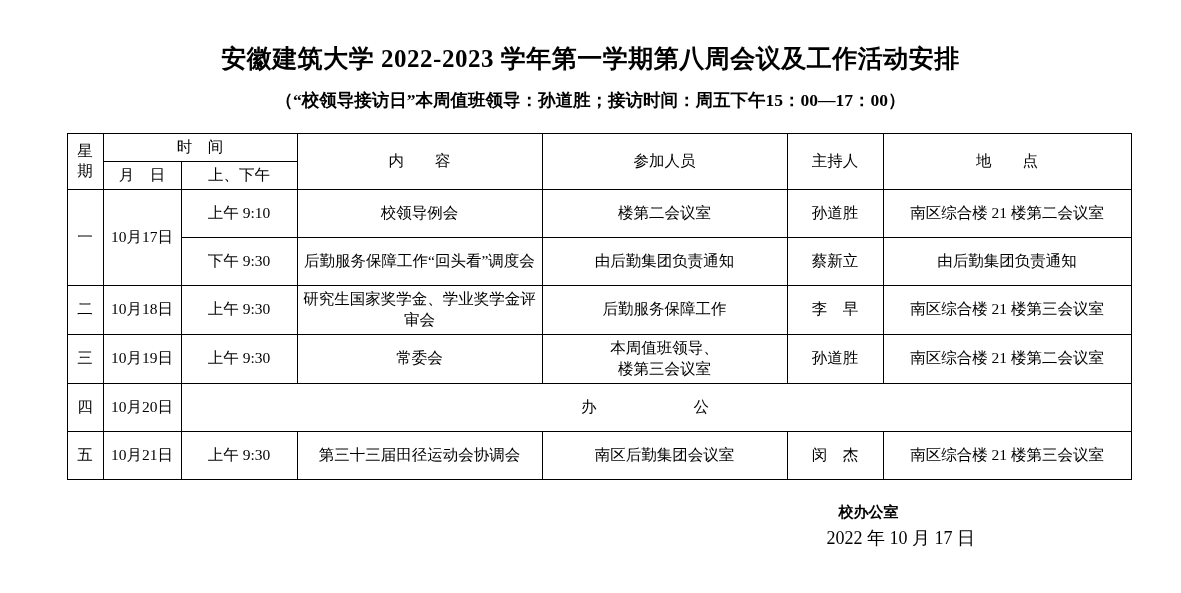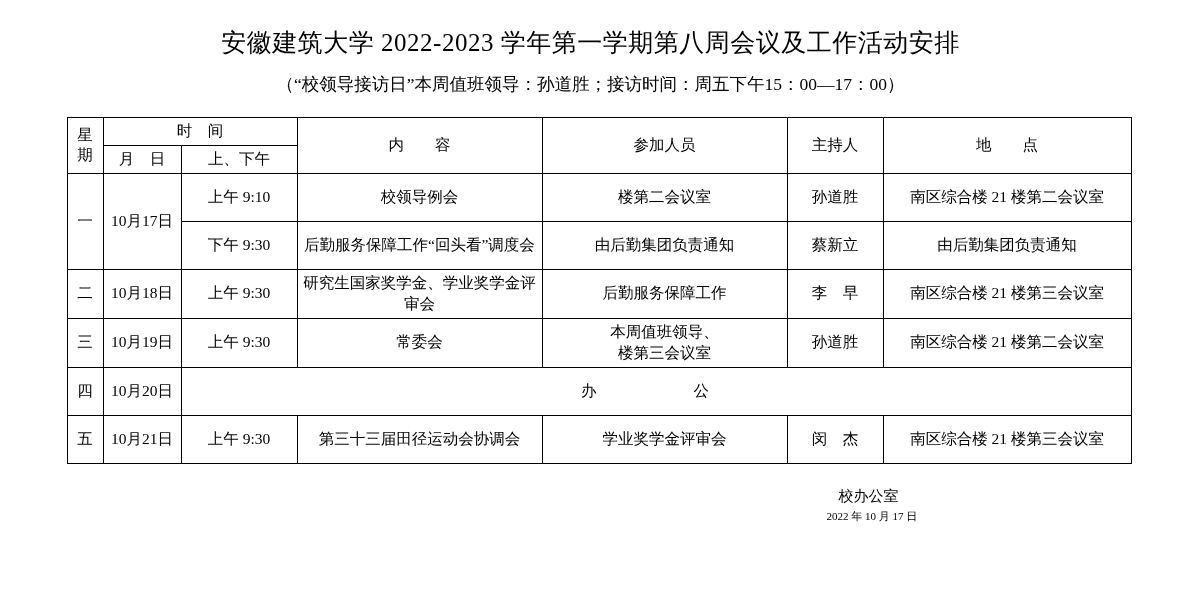--- a/index.html
+++ b/index.html
@@ -16,29 +16,29 @@
   }
   .page {
     position: relative;
     width: 1181px;
     height: 593px;
     box-sizing: border-box;
   }
   .doc-title {
     text-align: center;
     font-size: 25px;
-    font-weight: normal;
+    font-weight: bold;
     letter-spacing: 0.5px;
-    margin-top: 28px;
+    margin-top: 44px;
     line-height: 1.2;
   }
   .doc-subtitle {
     text-align: center;
     font-size: 17.5px;
-    font-weight: normal;
+    font-weight: bold;
     margin-top: 16px;
     line-height: 1.2;
   }
   .table-wrap {
     margin: 22px auto 0 auto;
     width: 1048px;
   }
   table.sched {
     border-collapse: collapse;
     width: 100%;
@@ -70,23 +70,24 @@
   .row-h2 { height: 48px; }
   .footer {
     margin: 20px auto 0 auto;
     width: 1048px;
     text-align: left;
   }
   .footer .office {
     font-size: 15px;
     padding-left: 772px;
     line-height: 1.6;
+    font-weight: bold;
   }
   .footer .date {
-    font-size: 11px;
+    font-size: 18px;
     padding-left: 760px;
     line-height: 1.6;
   }
 </style>
 </head>
 <body>
 
 <div class="page">
 
   <div class="doc-title">安徽建筑大学 2022-2023 学年第一学期第八周会议及工作活动安排</div>
@@ -167,21 +168,21 @@
           <td>四</td>
           <td>10月20日</td>
           <td colspan="5" class="spaced-wide">办　　公</td>
         </tr>
 
         <tr class="row-h2">
           <td>五</td>
           <td>10月21日</td>
           <td>上午 9:30</td>
           <td>第三十三届田径运动会协调会</td>
-          <td>学业奖学金评审会</td>
+          <td>南区后勤集团会议室</td>
           <td>闵　杰</td>
           <td>南区综合楼 21 楼第三会议室</td>
         </tr>
 
       </tbody>
     </table>
   </div>
 
   <div class="footer">
     <div class="office">校办公室</div>

